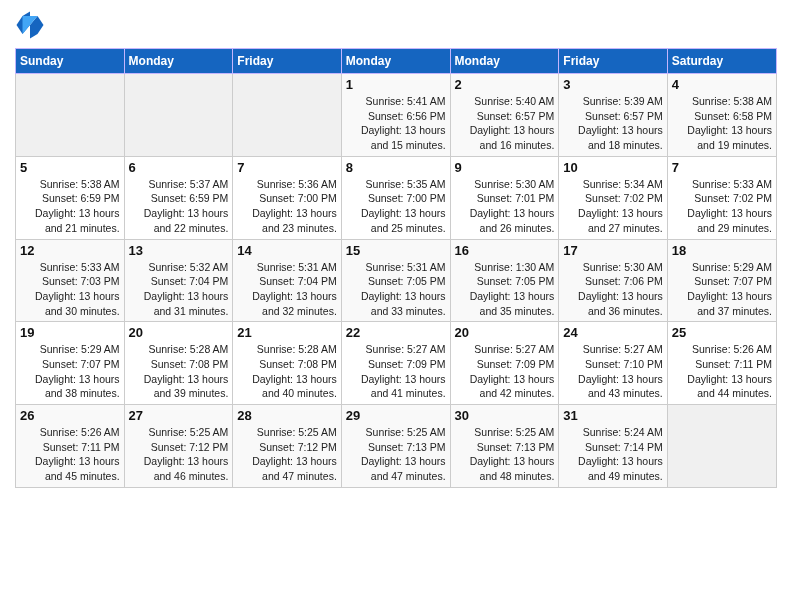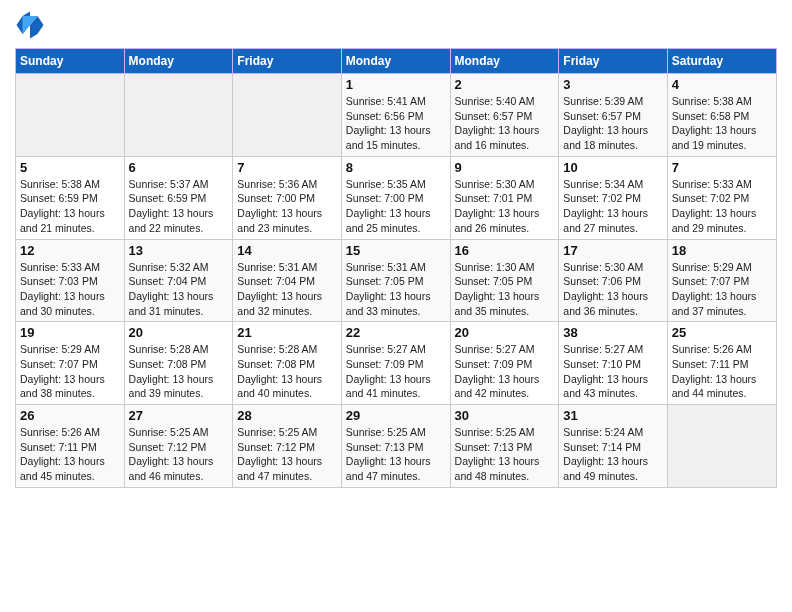--- a/index.html
+++ b/index.html
@@ -90,20 +90,21 @@
       font-size: 13px;
       font-weight: bold;
       color: #111;
       display: block;
       margin-bottom: 2px;
     }
     .day-info {
       color: #222;
       font-size: 10.5px;
       line-height: 1.4;
+      text-align: right;
     }
     .empty-cell {
       background: #f0f0f0 !important;
     }
   </style>
 </head>
 <body>
 
 <div class="page">
   <div class="header">
@@ -302,21 +303,21 @@
 and 41 minutes.</div>
           </td>
           <td>
             <span class="day-number">20</span>
             <div class="day-info">Sunrise: 5:27 AM
 Sunset: 7:09 PM
 Daylight: 13 hours
 and 42 minutes.</div>
           </td>
           <td>
-            <span class="day-number">38</span>
+            <span class="day-number">24</span>
             <div class="day-info">Sunrise: 5:27 AM
 Sunset: 7:10 PM
 Daylight: 13 hours
 and 43 minutes.</div>
           </td>
           <td>
             <span class="day-number">25</span>
             <div class="day-info">Sunrise: 5:26 AM
 Sunset: 7:11 PM
 Daylight: 13 hours

